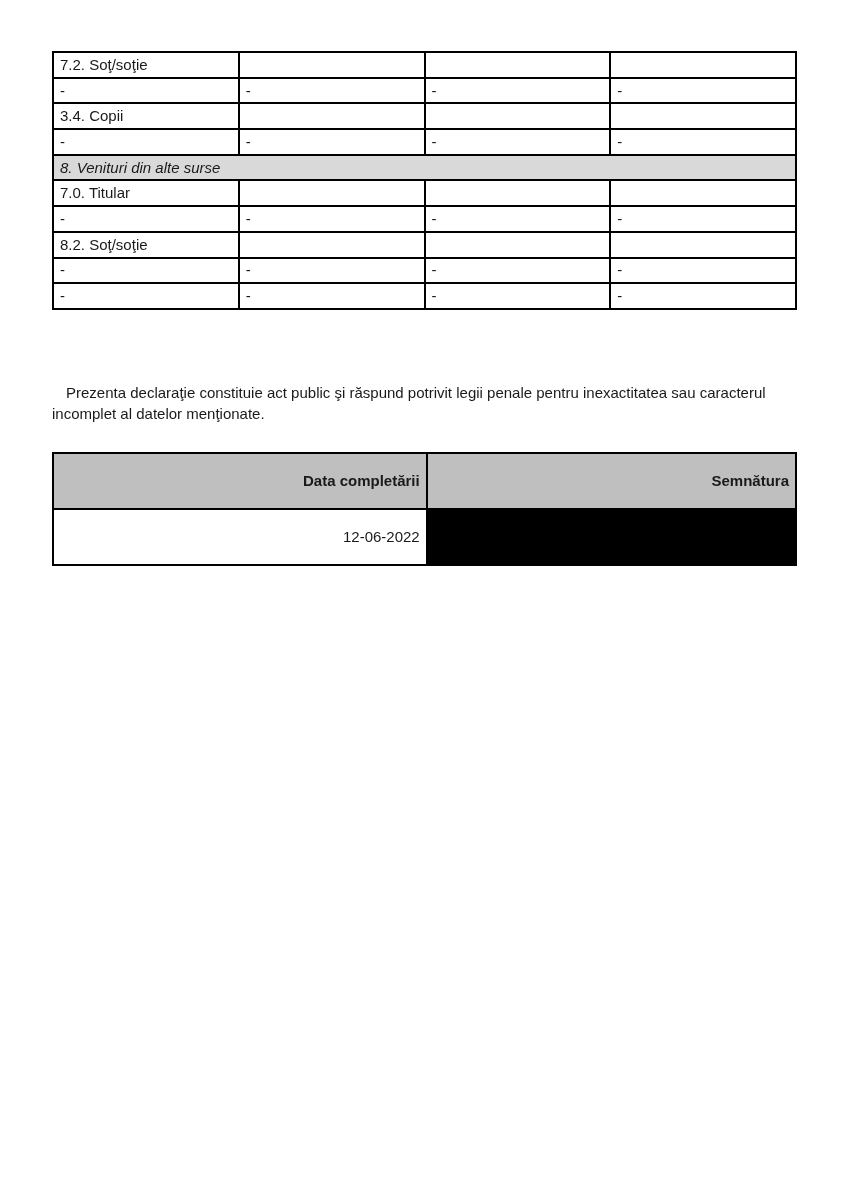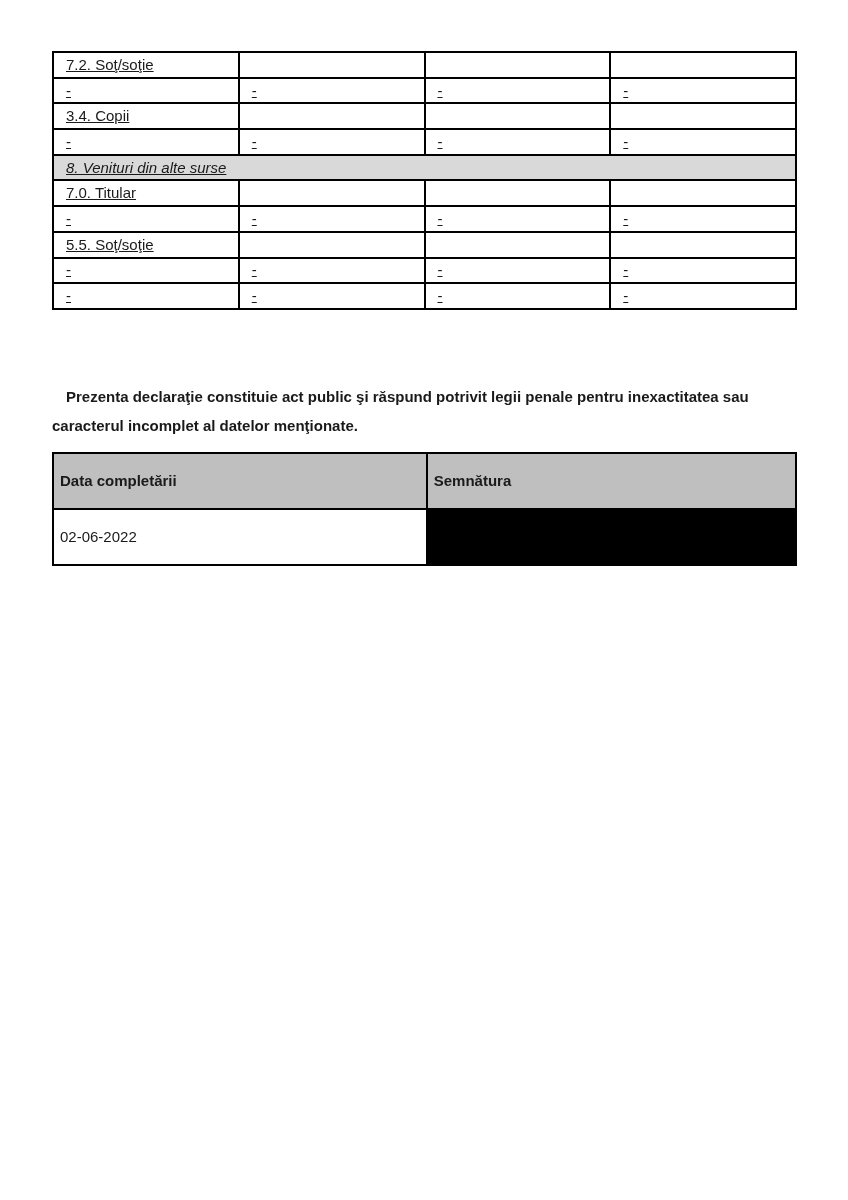--- a/index.html
+++ b/index.html
@@ -22,59 +22,58 @@
     position: absolute;
     left: 52px;
     top: 51px;
     width: 745px;
   }
   .income-table td {
     border: 2px solid #000000;
     height: 25.7px;
     font-size: 15px;
     line-height: 18px;
-    padding: 2px 12px;
+    padding: 2px 6px;
     vertical-align: middle;
     background: #ffffff;
     overflow: hidden;
     white-space: nowrap;
-    text-decoration: underline;
   }
   .income-table td.section-cell {
     background: #d9d9d9;
     font-style: italic;
   }
 
   
   .declaration {
     position: absolute;
     left: 52px;
     top: 382px;
     width: 745px;
     font-size: 15px;
-    line-height: 29px;
-    font-weight: 700;
+    line-height: 21px;
+    font-weight: 400;
     text-indent: 14px;
   }
 
   
   .sig-table {
     position: absolute;
     left: 52px;
     top: 452px;
     width: 745px;
   }
   .sig-table td {
     border: 2px solid #000000;
     height: 26px;
     font-size: 15px;
     line-height: 18px;
     padding: 18px 6px;
     vertical-align: middle;
-    text-align: left;
+    text-align: right;
   }
   .sig-table td.sig-header {
     background: #bfbfbf;
     font-weight: 700;
   }
   .sig-table td.date-cell { background: #ffffff; }
   .sig-table td.redacted-cell { background: #000000; }
 
   
   .page-number {
@@ -131,21 +130,21 @@
         <td></td>
         <td></td>
       </tr>
       <tr>
         <td>-</td>
         <td>-</td>
         <td>-</td>
         <td>-</td>
       </tr>
       <tr>
-        <td>5.5. Soţ/soţie</td>
+        <td>8.2. Soţ/soţie</td>
         <td></td>
         <td></td>
         <td></td>
       </tr>
       <tr>
         <td>-</td>
         <td>-</td>
         <td>-</td>
         <td>-</td>
       </tr>
@@ -164,21 +163,21 @@
     <colgroup>
         <col style="width:50.3%">
         <col style="width:49.7%">
       </colgroup>
     <tbody>
       <tr>
         <td class="sig-header">Data completării</td>
         <td class="sig-header">Semnătura</td>
       </tr>
       <tr>
-        <td class="date-cell">02-06-2022</td>
+        <td class="date-cell">12-06-2022</td>
         <td class="redacted-cell"></td>
       </tr>
     </tbody>
   </table>
 
   <div class="page-number">5 / 5</div>
 
 </div>
 
 </body></html>

